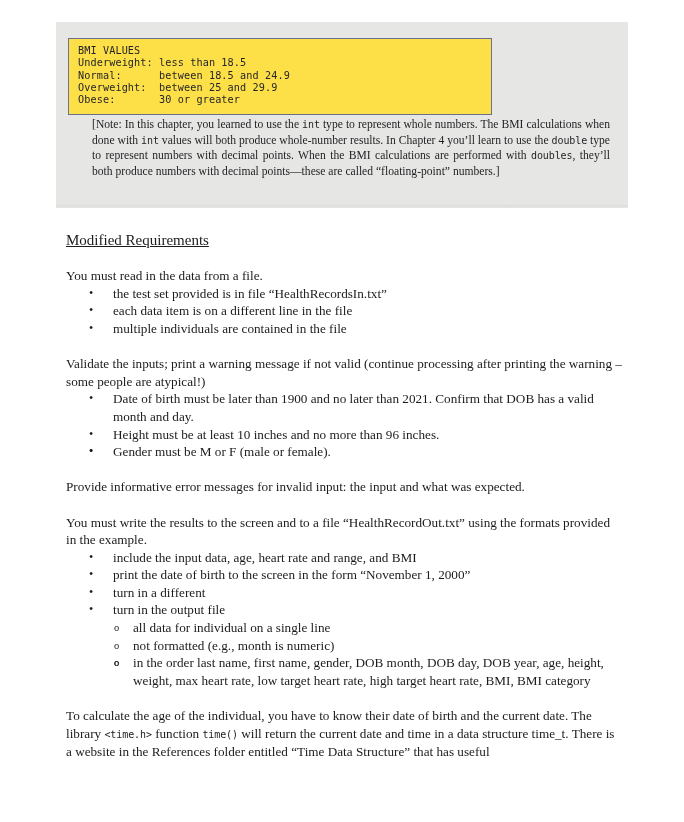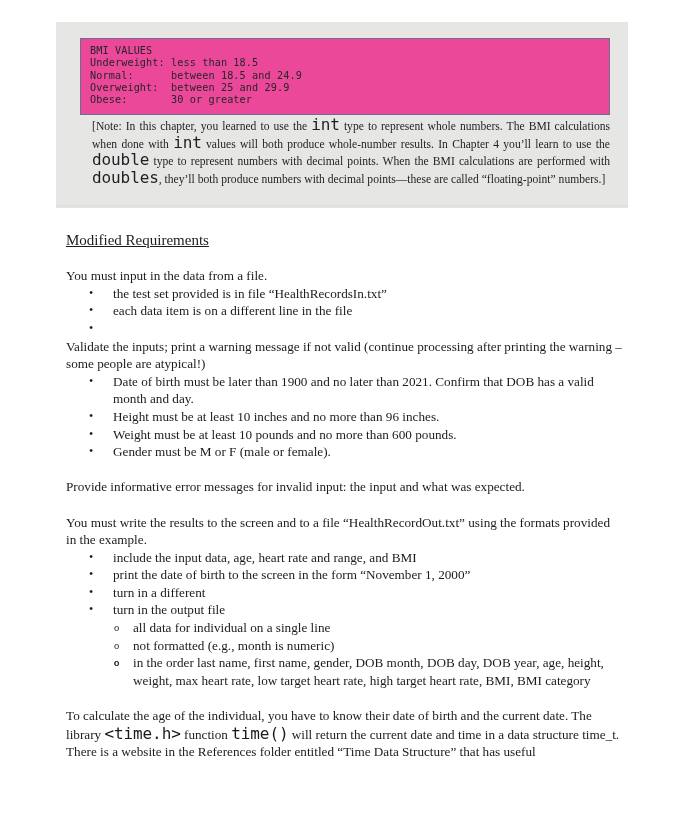--- a/index.html
+++ b/index.html
@@ -30,26 +30,26 @@
     content: "";
     position: absolute;
     left: 0; right: 0; bottom: 0;
     height: 3px;
     background: linear-gradient(to bottom, rgba(0,0,0,0.045), rgba(0,0,0,0));
   }
 
   
   .code-box {
     position: absolute;
-    left: 80px;
+    left: 68px;
     top: 38px;
-    width: 530px;
+    width: 424px;
     box-sizing: border-box;
     border: 1.3px solid #6b6f92;
-    background: #ec4899;
+    background: #fde047;
     padding: 6px 9px 8px 9px;
   }
   .code-box pre {
     margin: 0;
     font-family: "DejaVu Sans Mono", "Liberation Mono", monospace;
     font-size: 10.2px;
     line-height: 12.3px;
     color: #25252a;
     white-space: pre;
     letter-spacing: 0.1px;
@@ -64,21 +64,21 @@
     font-family: "Liberation Serif", "DejaVu Serif", serif;
     font-size: 11.6px;
     line-height: 15.6px;
     text-align: justify;
     color: #1f1f22;
   }
   .note .lead { }
   .note code,
   .body-text code {
     font-family: "DejaVu Sans Mono", "Liberation Mono", monospace;
-    font-size: 16px;
+    font-size: 10px;
     letter-spacing: -0.1px;
   }
 
   
   .body-text {
     position: absolute;
     left: 66px;
     top: 232px;
     width: 556px;
     font-size: 13.2px;
@@ -152,34 +152,34 @@
 <div class="note">
   <span>[</span><span class="lead">Note:</span><span> In this chapter, you learned to use the </span><code>int</code><span> type to represent whole numbers. The BMI calculations when done with </span><code>int</code><span> values will both produce whole-number results. In Chapter 4 you’ll learn to use the </span><code>double</code><span> type to represent numbers with decimal points. When the BMI calculations are performed with </span><code>doubles</code><span>, they’ll both produce numbers with decimal points—these are called “floating-point” numbers.]</span>
 </div>
 
 <div class="body-text">
 
   <p class="sec-heading">Modified Requirements</p>
 
   <div class="gap-lg"></div>
 
-  <p class="para">You must input in the data from a file.</p>
+  <p class="para">You must read in the data from a file.</p>
   <ul class="lvl1" id="introBullets">
       <li><span class="marker">•</span><span class="li-text">the test set provided is in file “HealthRecordsIn.txt”</span></li>
       <li><span class="marker">•</span><span class="li-text">each data item is on a different line in the file</span></li>
-      <li><span class="marker">•</span></li>
+      <li><span class="marker">•</span><span class="li-text">multiple individuals are contained in the file</span></li>
     </ul>
 
   <div class="gap-lg"></div>
 
   <p class="para">Validate the inputs; print a warning message if not valid (continue processing after printing the warning – some people are atypical!)</p>
   <ul class="lvl1" id="validateBullets">
       <li><span class="marker">•</span><span class="li-text">Date of birth must be later than 1900 and no later than 2021. Confirm that DOB has a valid month and day.</span></li>
       <li><span class="marker">•</span><span class="li-text">Height must be at least 10 inches and no more than 96 inches.</span></li>
-      <li><span class="marker">•</span><span class="li-text">Weight must be at least 10 pounds and no more than 600 pounds.</span></li>
+      <li><span class="marker">•</span></li>
       <li><span class="marker">•</span><span class="li-text">Gender must be M or F (male or female).</span></li>
     </ul>
 
   <div class="gap-lg"></div>
 
   <p class="para">Provide informative error messages for invalid input: the input and what was expected.</p>
 
   <div class="gap-lg"></div>
 
   <p class="para">You must write the results to the screen and to a file “HealthRecordOut.txt” using the formats provided in the example.</p>

